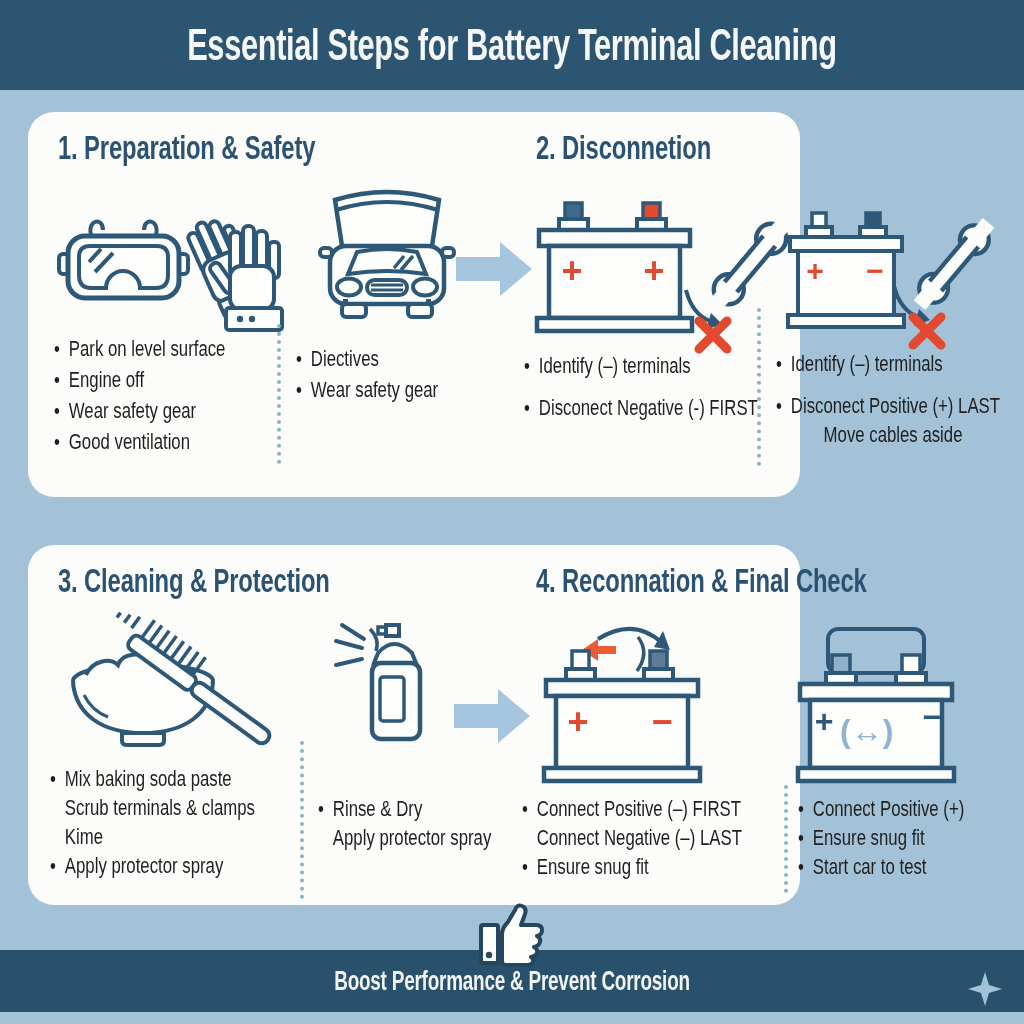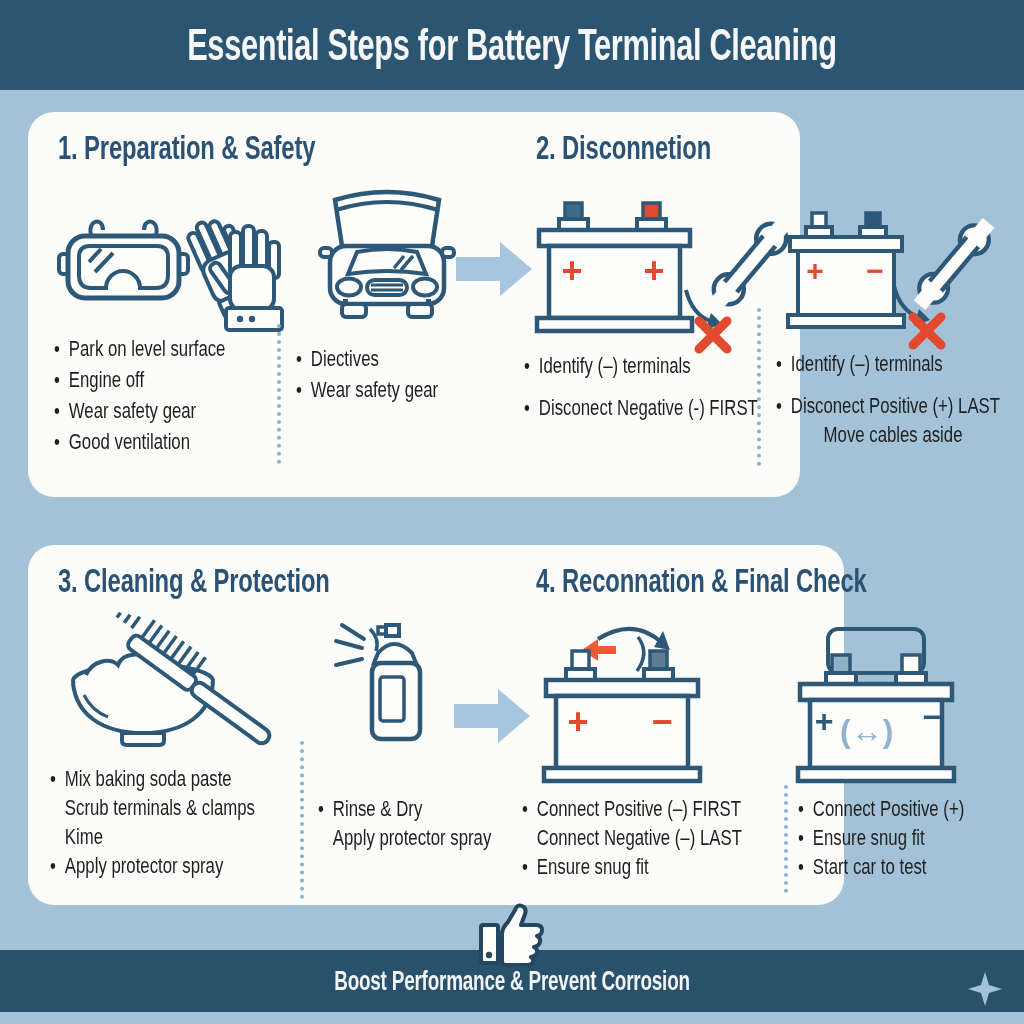--- a/index.html
+++ b/index.html
@@ -11,21 +11,21 @@
   }
   .abs{position:absolute;}
   
   .header{left:0;top:0;width:1024px;height:90px;background:#2b5570;display:flex;align-items:center;justify-content:center;}
   .title{color:#f5f7f8;font-weight:bold;font-size:44px;white-space:nowrap;transform:scaleX(0.70);letter-spacing:-0.5px;}
   .footer-dark{left:0;top:950px;width:1024px;height:62px;background:#2a516c;display:flex;align-items:flex-start;justify-content:center;}
   .tagline{color:#f2f5f7;font-weight:bold;font-size:27px;white-space:nowrap;transform:scaleX(0.70);margin-top:16px;letter-spacing:-0.3px;}
   
   .panel{left:28px;width:772px;background:#fcfcfa;border-radius:26px;}
   .panel.top{top:112px;height:385px;}
-  .panel.bottom{top:545px;height:360px;padding-left:44px;}
+  .panel.bottom{top:545px;height:360px;}
   .sec-heading{font-weight:bold;font-size:34px;color:#2b5273;white-space:nowrap;transform:scaleX(0.70);transform-origin:0 50%;letter-spacing:-0.2px;}
   
   .col{transform:scaleX(0.78);transform-origin:0 0;white-space:nowrap;font-size:21.5px;line-height:29px;color:#1f1f1f;}
   .col.wide-lh{line-height:31px;}
   .bl{display:flex;}
   .bl .mk{width:19px;flex:none;}
   .bl.indent{margin-left:42px;}
   .bl.gap-after{margin-bottom:13px;}
   
   .vdiv{width:0;border-left:4px dotted #85b5ca;}

